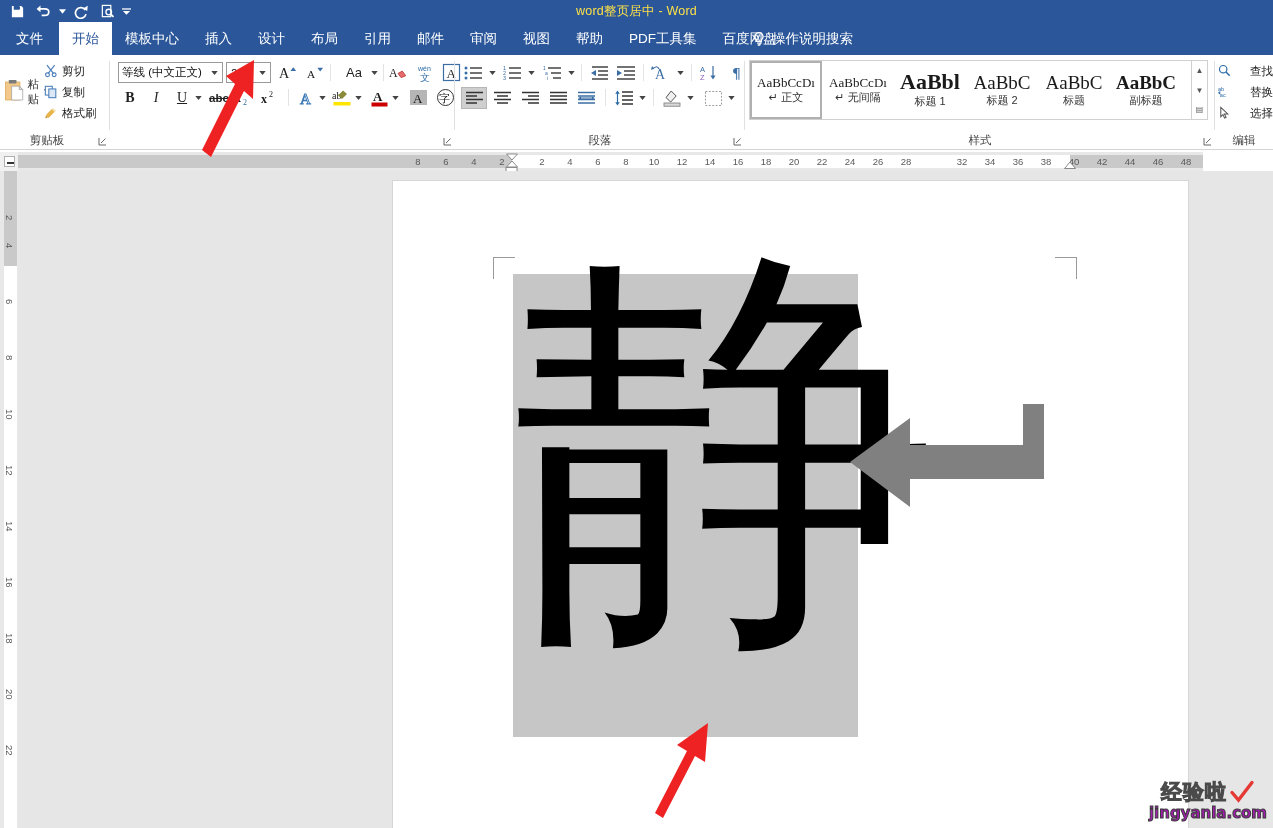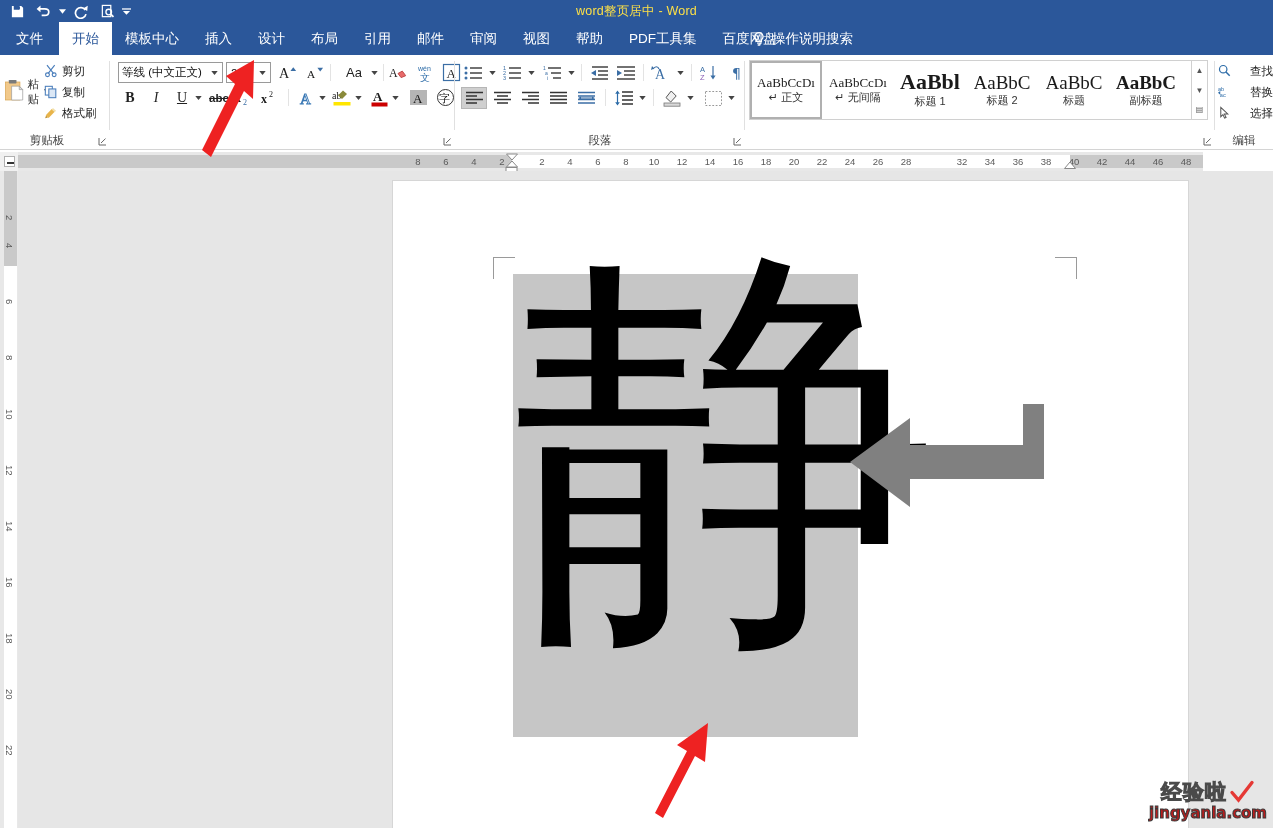--- a/index.html
+++ b/index.html
@@ -173,21 +173,21 @@
 
   
   .watermark { position:absolute; right:6px; bottom:6px; text-align:center; user-select:none; }
   .wm-top { display:flex; align-items:center; justify-content:center; gap:2px; }
   .wm-cn {
     font-size:21px; font-weight:bold; color:#e8e8e8;
     -webkit-text-stroke:1px #4a4a4a; letter-spacing:1px;
     font-family:"DejaVu Sans","Liberation Sans",sans-serif;
   }
   .wm-url {
-    font-size:15px; font-weight:bold; color:#b91c1c;
+    font-size:15px; font-weight:bold; color:#a21caf;
     -webkit-text-stroke:1px #3a3a3a; letter-spacing:0px; margin-top:-2px;
     font-family:"DejaVu Sans","Liberation Sans",sans-serif;
   }
 </style>
 </head>
 <body>
 
 <div id="app">
 
   <div class="titlebar">
@@ -656,20 +656,21 @@
         <div class="stylecell">
           <div class="prev" style="font-size:19px;font-weight:bold;">AaBbC</div>
           <div class="nm">副标题</div>
         </div>
       </div>
       <div class="stylescroll">
         <div>▲</div>
         <div>▼</div>
         <div>▤</div>
       </div>
+      <div class="glabel">样式</div>
       <div class="dlg">
         <svg width="9" height="9" viewBox="0 0 9 9">
             <path stroke="#666" stroke-width="1" fill="none" d="M1 1v7h7"></path>
             <path stroke="#666" stroke-width="1" d="M3 6L7.5 1.6"></path>
           </svg>
       </div>
       <div class="gsep"></div>
     </div>
 
     <div class="grp" id="grp-edit">

